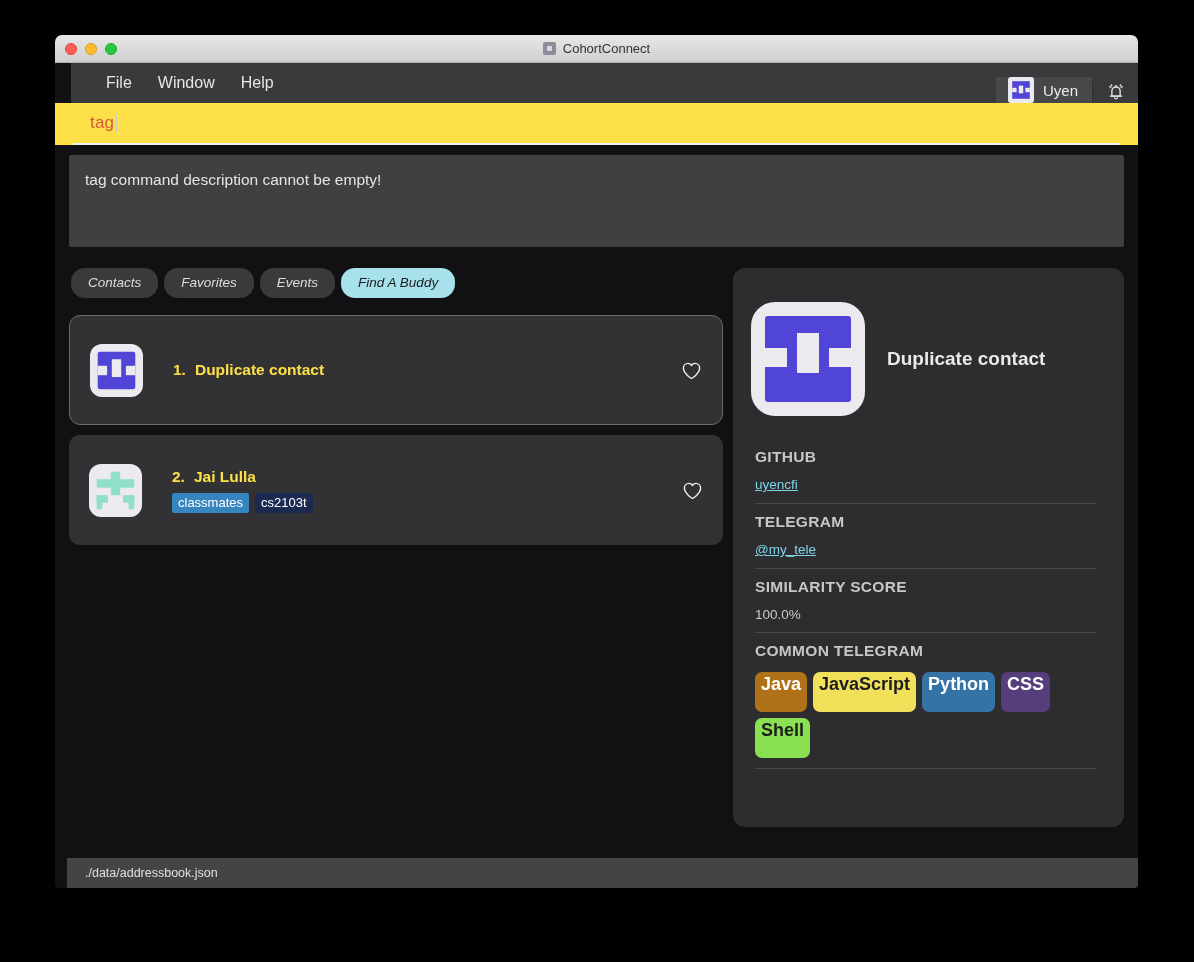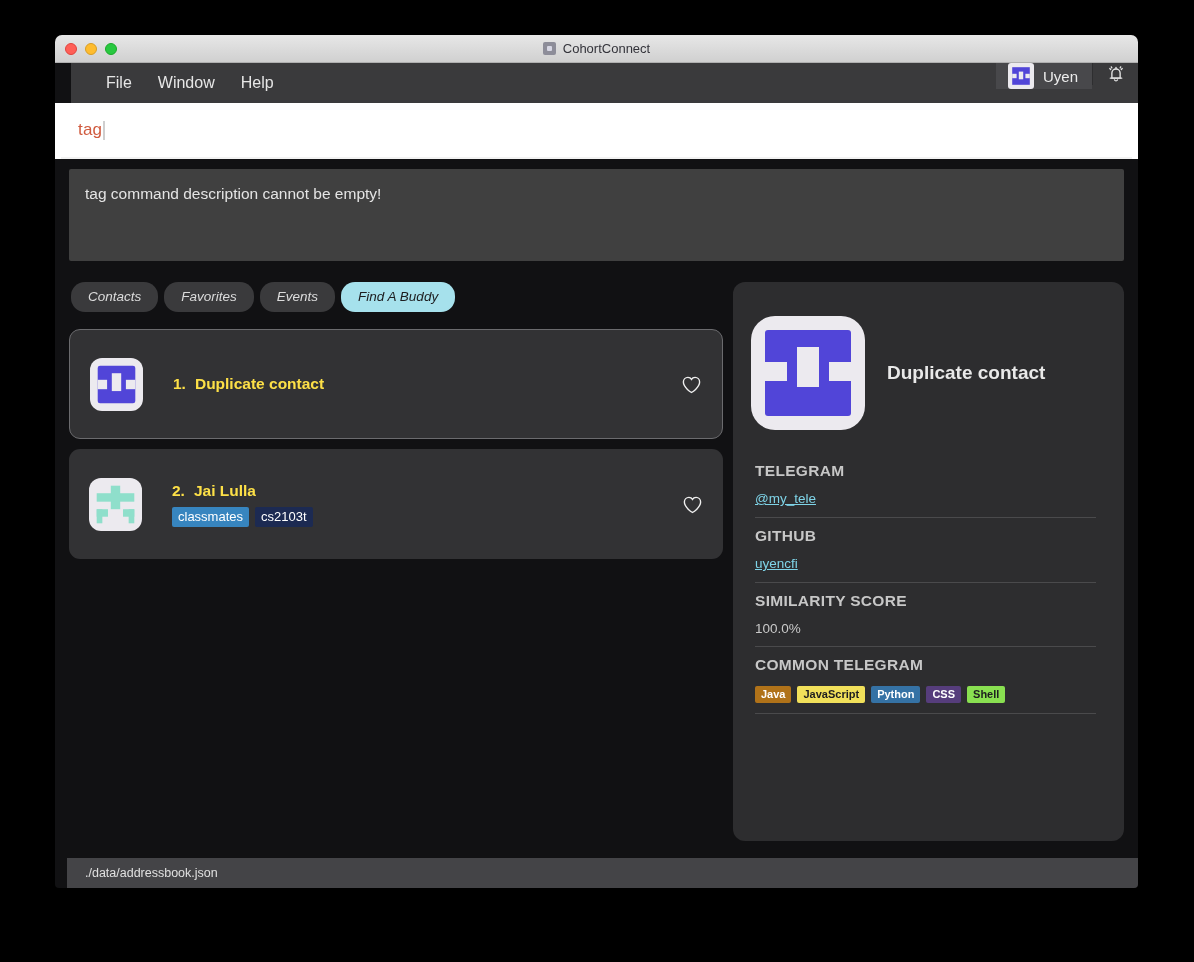--- a/index.html
+++ b/index.html
@@ -54,21 +54,21 @@
     padding-left: 22px;
     position: relative;
     margin-left: 16px;
   }
   .menu-item {
     font-size: 16px; color: #e6e6e6;
     padding: 4px 13px; border-radius: 3px; cursor: default;
   }
   .menu-right {
     position: absolute; right: 0; top: 0; bottom: 0;
-    display: flex; align-items: flex-start;
+    display: flex; align-items: flex-end;
   }
   .user-chip {
     display: flex; align-items: center; gap: 9px;
     padding: 0 14px 0 12px;
     background: #48484b;
   }
   .chip-avatar {
     width: 26px; height: 26px; border-radius: 3px;
     background: #eceaef; padding: 2px;
     display: block;
@@ -76,23 +76,23 @@
   .user-name { font-size: 15px; color: #ececec; }
   .bell-btn {
     width: 46px;
     display: flex; align-items: center; justify-content: center;
     background: #3a3a3c;
     border-left: 1px solid #2e2e30;
   }
 
   
   .cmd-wrap {
-    height: 56px;
-    background: #ffffff;
-    padding: 0 6px;
+    height: 42px;
+    background: #fde047;
+    padding: 0 18px;
     display: flex; align-items: center;
   }
   .cmd-inner {
     width: 100%; height: 100%;
     border-bottom: 2px solid #f2f2f2;
     display: flex; align-items: center;
     padding-left: 17px;
   }
   .cmd-text {
     font-size: 17px; color: #d05a3e;
@@ -210,23 +210,23 @@
     margin-top: 11px; display: inline-block;
   }
   .divider {
     border-bottom: 1px solid #4a4a4c;
     margin-top: 10px;
   }
   .field-group { padding-bottom: 0; }
   .field-group + .field-group { margin-top: 9px; }
   .langs { margin-top: 12px; display: flex; gap: 6px; flex-wrap: wrap; }
   .lang-chip {
-    font-size: 11px; color: #ffffff; font-weight: bold;
-    padding: 2px 6px 3px 6px;
-    border-radius: 2px;
+    font-size: 18px; color: #ffffff; font-weight: bold;
+    padding: 2px 6px 17px 6px;
+    border-radius: 7px;
   }
 
   
   .statusbar {
     position: absolute; left: 12px; right: 0; bottom: 0;
     height: 30px;
     background: #444447;
     display: flex; align-items: center;
     padding-left: 18px;
   }
@@ -358,28 +358,28 @@
             <rect x="0.7" y="3.9" width="2.2" height="1.9" fill="#eceaef"></rect>
             <rect x="7.1" y="3.9" width="2.2" height="1.9" fill="#eceaef"></rect>
             <rect x="3.9" y="2.4" width="2.2" height="4.0" fill="#eceaef"></rect>
           </svg>
           <div class="detail-name">Duplicate contact</div>
         </div>
 
         <div class="fields">
 
           <div class="field-group">
+            <div class="field-label">GITHUB</div>
+            <a class="field-link" href="#">uyencfi</a>
+            <div class="divider"></div>
+          </div>
+
+          <div class="field-group">
             <div class="field-label">TELEGRAM</div>
             <a class="field-link" href="#">@my_tele</a>
-            <div class="divider"></div>
-          </div>
-
-          <div class="field-group">
-            <div class="field-label">GITHUB</div>
-            <a class="field-link" href="#">uyencfi</a>
             <div class="divider"></div>
           </div>
 
           <div class="field-group">
             <div class="field-label">SIMILARITY SCORE</div>
             <div class="field-value">100.0%</div>
             <div class="divider"></div>
           </div>
 
           <div class="field-group">

